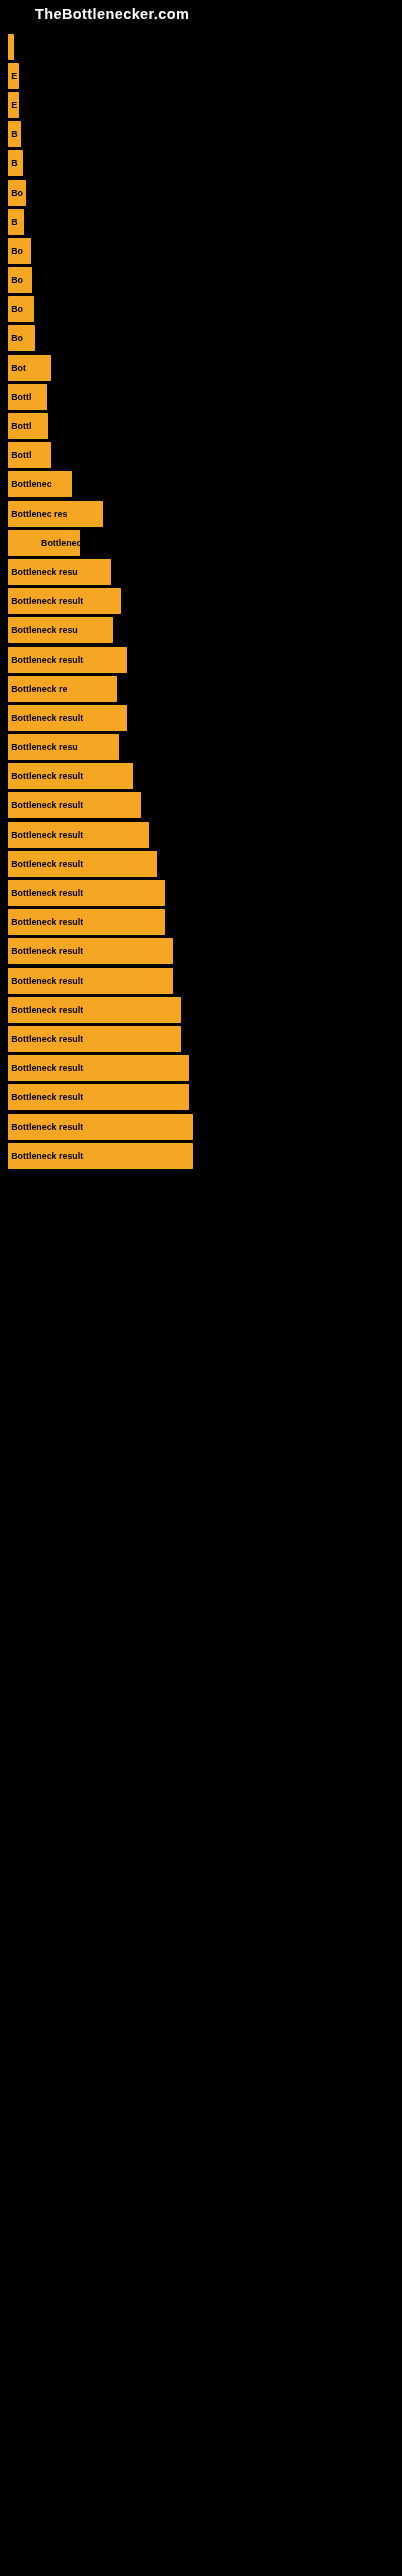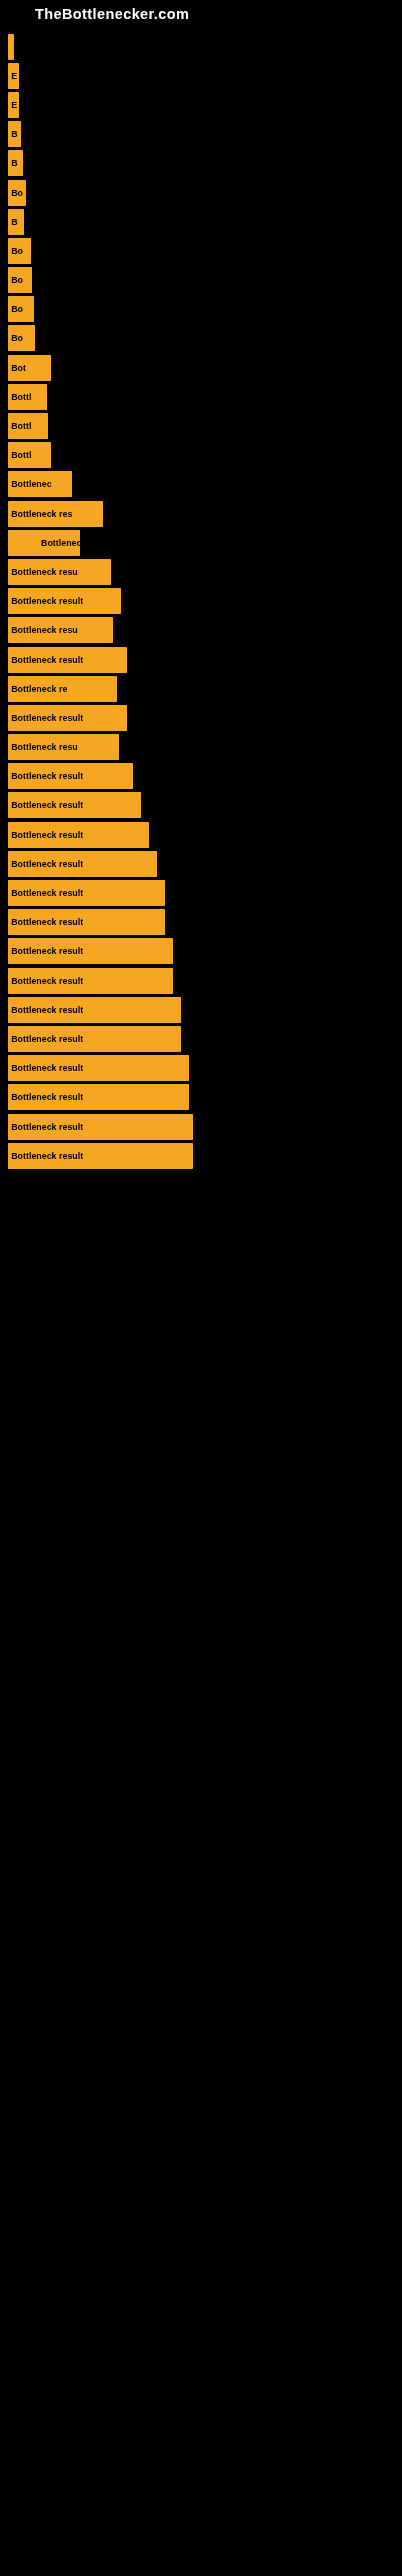--- a/index.html
+++ b/index.html
@@ -136,21 +136,21 @@
         <span class="bar-label">Bottl</span>
       </div>
     </div>
     <div class="bar-row">
       <div class="bar" style="width: 64px;">
         <span class="bar-label">Bottlenec</span>
       </div>
     </div>
     <div class="bar-row">
       <div class="bar" style="width: 95px;">
-        <span class="bar-label">Bottleneck res</span>
+        <span class="bar-label">Bottlenec res</span>
       </div>
     </div>
     <div class="bar-row">
       <div class="bar" style="width: 72px; padding-left: 33px;">
         <span class="bar-label">Bottleneck</span>
       </div>
     </div>
     <div class="bar-row">
       <div class="bar" style="width: 103px;">
         <span class="bar-label">Bottleneck resu</span>

